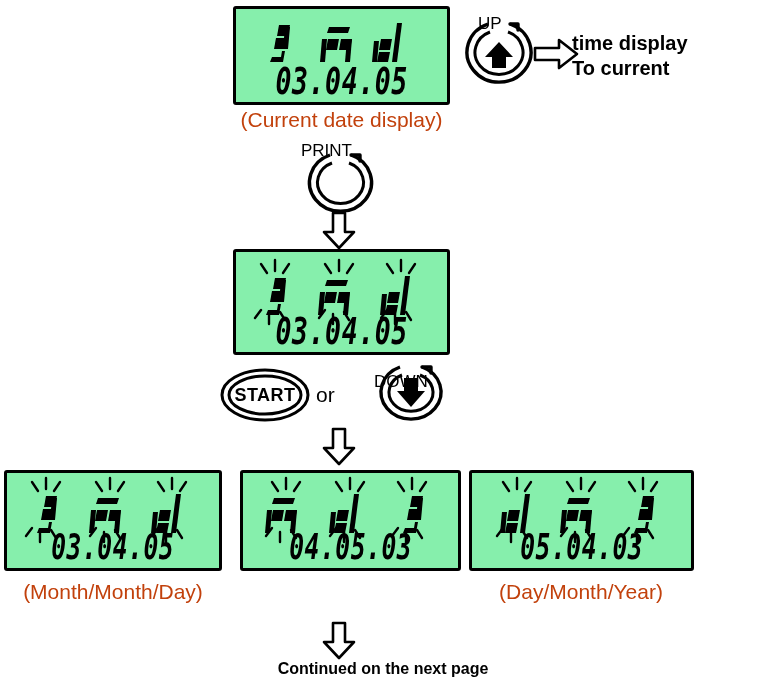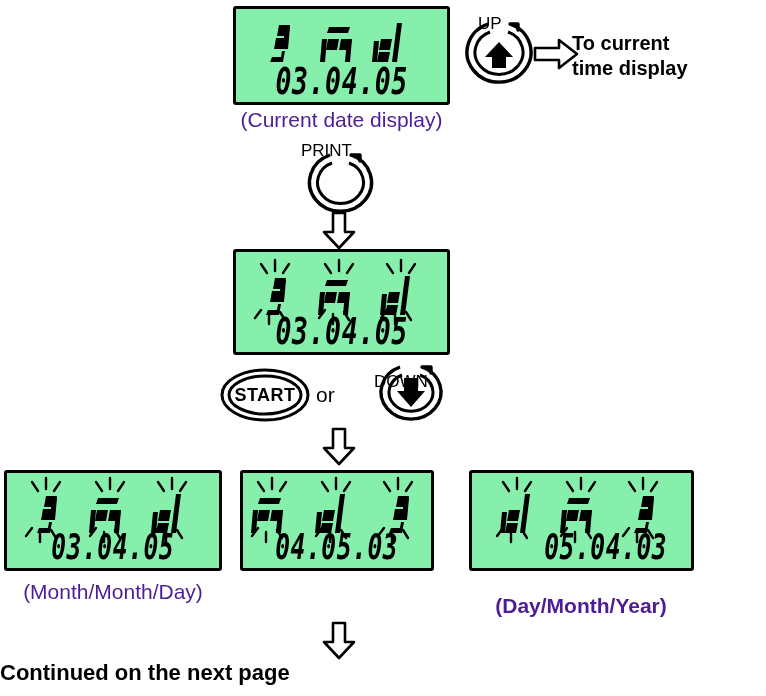--- a/index.html
+++ b/index.html
@@ -27,32 +27,32 @@
     font-weight:700;letter-spacing:0.02em;
     font-style:italic;
     transform:scaleY(1.35) scaleX(0.95);
     transform-origin:center top;
   }
 
   
   .caption{
     position:absolute;text-align:center;
     font-family:"Liberation Sans", sans-serif;
-    font-size:21px;color:#4c1d95;white-space:nowrap;
+    font-size:21px;color:#c2410c;white-space:nowrap;
   }
 
   
   .callout{
     position:absolute;font-weight:700;font-size:20px;line-height:25px;
     font-family:"Liberation Sans", sans-serif;white-space:nowrap;
   }
   .bottom-note{
-    position:absolute;font-weight:700;font-size:22px;
+    position:absolute;font-weight:700;font-size:16px;
     font-family:"Liberation Sans", sans-serif;
-    width:100%;
+    width:100%;text-align:center;
   }
 
   
   .btn{position:absolute;}
   .btn-label{
     position:absolute;font-size:17px;font-weight:400;
     font-family:"Liberation Sans", sans-serif;white-space:nowrap;
   }
   .or-label{
     position:absolute;font-size:21px;
@@ -116,22 +116,22 @@
   </div>
   <div class="btn-label" style="left:478px;top:14px;">UP</div>
 
   <div class="btn" style="left:534px;top:38px;width:44px;height:32px;">
     <svg width="44" height="32" viewBox="0 0 44 32">
       <polygon points="1,10 25,10 25,2 43,16 25,30 25,22 1,22" fill="#fff" stroke="#000" stroke-width="2.6" stroke-linejoin="round"></polygon>
     </svg>
   </div>
 
   <div class="callout" style="left:572px;top:31px;">
+    <div>time display</div>
     <div>To current</div>
-    <div>time display</div>
   </div>
 
   <div class="btn" style="left:304px;top:148px;width:74px;height:70px;">
     <svg width="74" height="70" viewBox="0 0 74 70">
       <path d="M47,7 A31,29 0 1 1 26,7" fill="none" stroke="#000" stroke-width="3.4"></path>
       <path d="M45,15 A23,21 0 1 1 28,15" fill="none" stroke="#000" stroke-width="3"></path>
       <path d="M47,7 L56,7 L56,13" fill="none" stroke="#000" stroke-width="3.4" stroke-linecap="round" stroke-linejoin="round"></path>
     </svg>
   </div>
   <div class="btn-label" style="left:301px;top:141px;">PRINT</div>
@@ -284,21 +284,21 @@
           </g>
         </svg>
       </div>
       <div class="seg-row" style="top:54px;">
         <span class="seg-digits" style="font-size:26px;">03.04.05</span>
       </div>
     </div>
   </div>
   <div class="caption" style="left:4px;top:580px;width:218px;">(Month/Month/Day)</div>
 
-  <div class="lcd" style="left:240px;top:470px;width:194px;height:101px;">
+  <div class="lcd" style="left:240px;top:470px;width:221px;height:101px;">
     <div class="lcd-inner">
       <div class="seg-row" style="top:3px;">
         <svg width="190" height="70" viewBox="0 0 190 70">
 
           <g stroke="#000" stroke-width="2.4" stroke-linecap="round">
             <line x1="30" y1="2" x2="30" y2="13"></line>
               <line x1="16" y1="6" x2="22" y2="15"></line>
               <line x1="44" y1="6" x2="38" y2="15"></line>
             <line x1="24" y1="66" x2="24" y2="56"></line>
               <line x1="10" y1="60" x2="16" y2="52"></line>
@@ -394,26 +394,26 @@
               <line x1="166" y1="62" x2="161" y2="54"></line>
           </g>
           <g fill="#000">
             <polygon points="156,20 167,20 165,31 154,31"></polygon>
             <polygon points="153,33 164,33 162,44 151,44"></polygon>
             <polygon points="167,22 165,44 160,44 162,22"></polygon>
             <polygon points="162,46 160,57 147,57 149,52 158,52 159,46"></polygon>
           </g>
         </svg>
       </div>
-      <div class="seg-row" style="top:54px;padding-left:24px;">
+      <div class="seg-row" style="top:54px;">
         <span class="seg-digits" style="font-size:26px;">05.04.03</span>
       </div>
     </div>
   </div>
-  <div class="caption" style="left:468px;top:594px;width:226px;font-weight:bold;">(Day/Month/Year)</div>
+  <div class="caption" style="left:468px;top:580px;width:226px;">(Day/Month/Year)</div>
 
   <div class="btn" style="left:322px;top:622px;width:34px;height:38px;">
     <svg width="34" height="38" viewBox="0 0 34 38">
       <polygon points="11,1 23,1 23,20 32,20 17,36 2,20 11,20" fill="#fff" stroke="#000" stroke-width="2.6" stroke-linejoin="round"></polygon>
     </svg>
   </div>
 
   <div class="bottom-note" style="left:0;top:660px;">Continued on the next page</div>
 
 </div>

